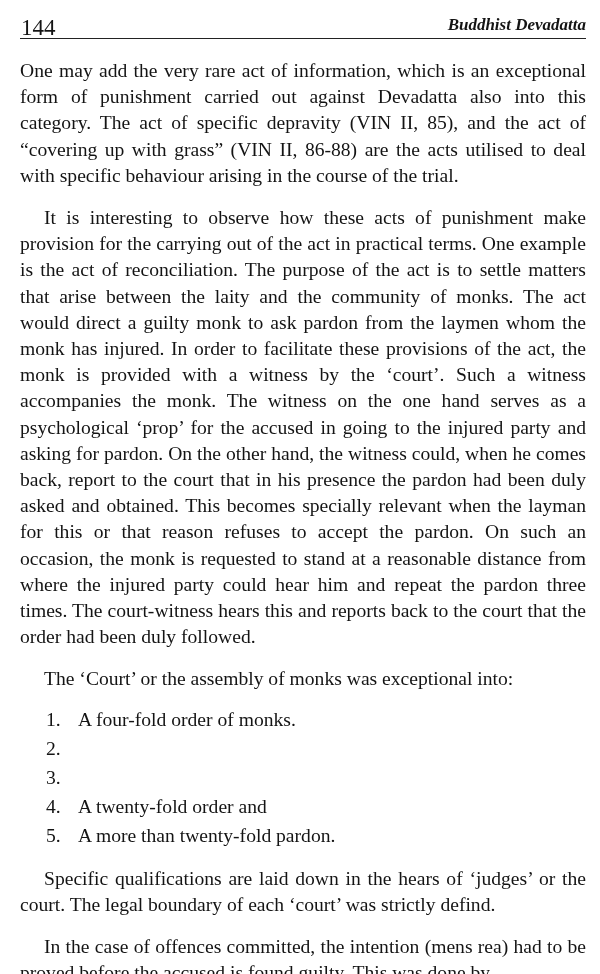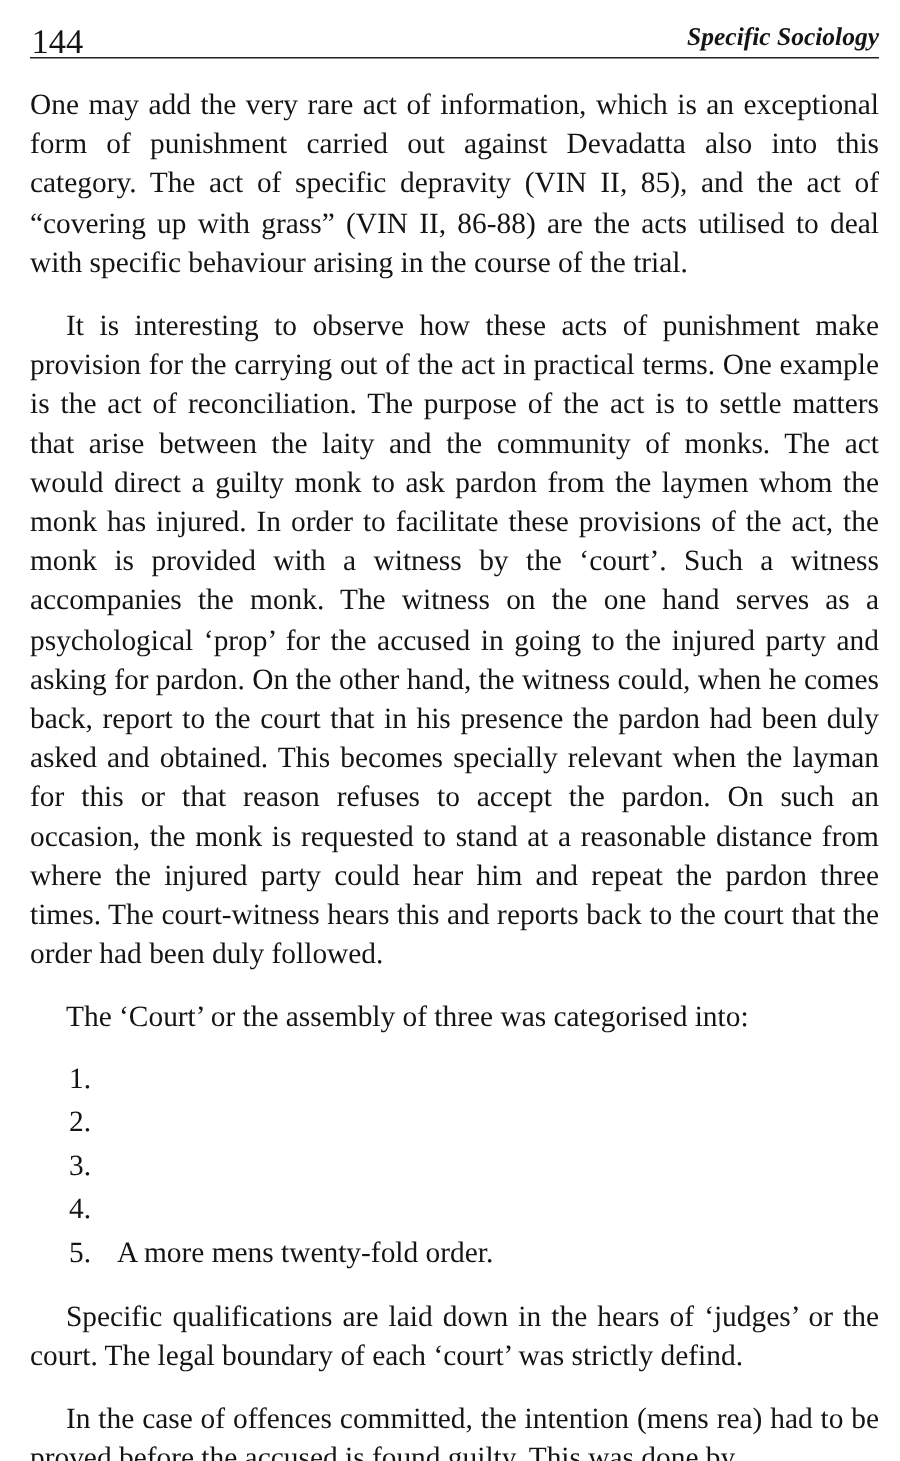--- a/index.html
+++ b/index.html
@@ -82,46 +82,48 @@
       flex: 1;
     }
   </style>
 </head>
 <body>
 
 <div class="page">
 
   <div class="running-head">
     <span class="page-number">144</span>
-    <span class="book-title">Specific Sociology</span>
+    <span class="book-title">Buddhist Devadatta</span>
   </div>
 
   <div class="body-text">
     <p class="para">One may add the very rare act of information, which is an exceptional form of punishment carried out against Devadatta also into this category. The act of specific depravity (VIN II, 85), and the act of “covering up with grass” (VIN II, 86-88) are the acts utilised to deal with specific behaviour arising in the course of the trial.</p>
     <div class="gap"></div>
     <p class="para indent">It is interesting to observe how these acts of punishment make provision for the carrying out of the act in practical terms. One example is the act of reconciliation. The purpose of the act is to settle matters that arise between the laity and the community of monks. The act would direct a guilty monk to ask pardon from the laymen whom the monk has injured. In order to facilitate these provisions of the act, the monk is provided with a witness by the ‘court’. Such a witness accompanies the monk. The witness on the one hand serves as a psychological ‘prop’ for the accused in going to the injured party and asking for pardon. On the other hand, the witness could, when he comes back, report to the court that in his presence the pardon had been duly asked and obtained. This becomes specially relevant when the layman for this or that reason refuses to accept the pardon. On such an occasion, the monk is requested to stand at a reasonable distance from where the injured party could hear him and repeat the pardon three times. The court-witness hears this and reports back to the court that the order had been duly followed.</p>
     <div class="gap"></div>
-    <p class="para indent">The ‘Court’ or the assembly of three was categorised into:</p>
+    <p class="para indent">The ‘Court’ or the assembly of monks was exceptional into:</p>
     <div class="gap-small"></div>
     <ol class="list">
       <li class="list-item">
         <span class="list-num">1.</span>
+        <span class="list-text">A four-fold order of monks.</span>
       </li>
       <li class="list-item">
         <span class="list-num">2.</span>
       </li>
       <li class="list-item">
         <span class="list-num">3.</span>
       </li>
       <li class="list-item">
         <span class="list-num">4.</span>
+        <span class="list-text">A twenty-fold order and</span>
       </li>
       <li class="list-item">
         <span class="list-num">5.</span>
-        <span class="list-text">A more mens twenty-fold order.</span>
+        <span class="list-text">A more than twenty-fold pardon.</span>
       </li>
     </ol>
     <div class="gap"></div>
     <p class="para indent">Specific qualifications are laid down in the hears of ‘judges’ or the court. The legal boundary of each ‘court’ was strictly defind.</p>
     <div class="gap"></div>
     <p class="para indent">In the case of offences committed, the intention (mens rea) had to be proved before the accused is found guilty. This was done by</p>
   </div>
 
 </div>
 

